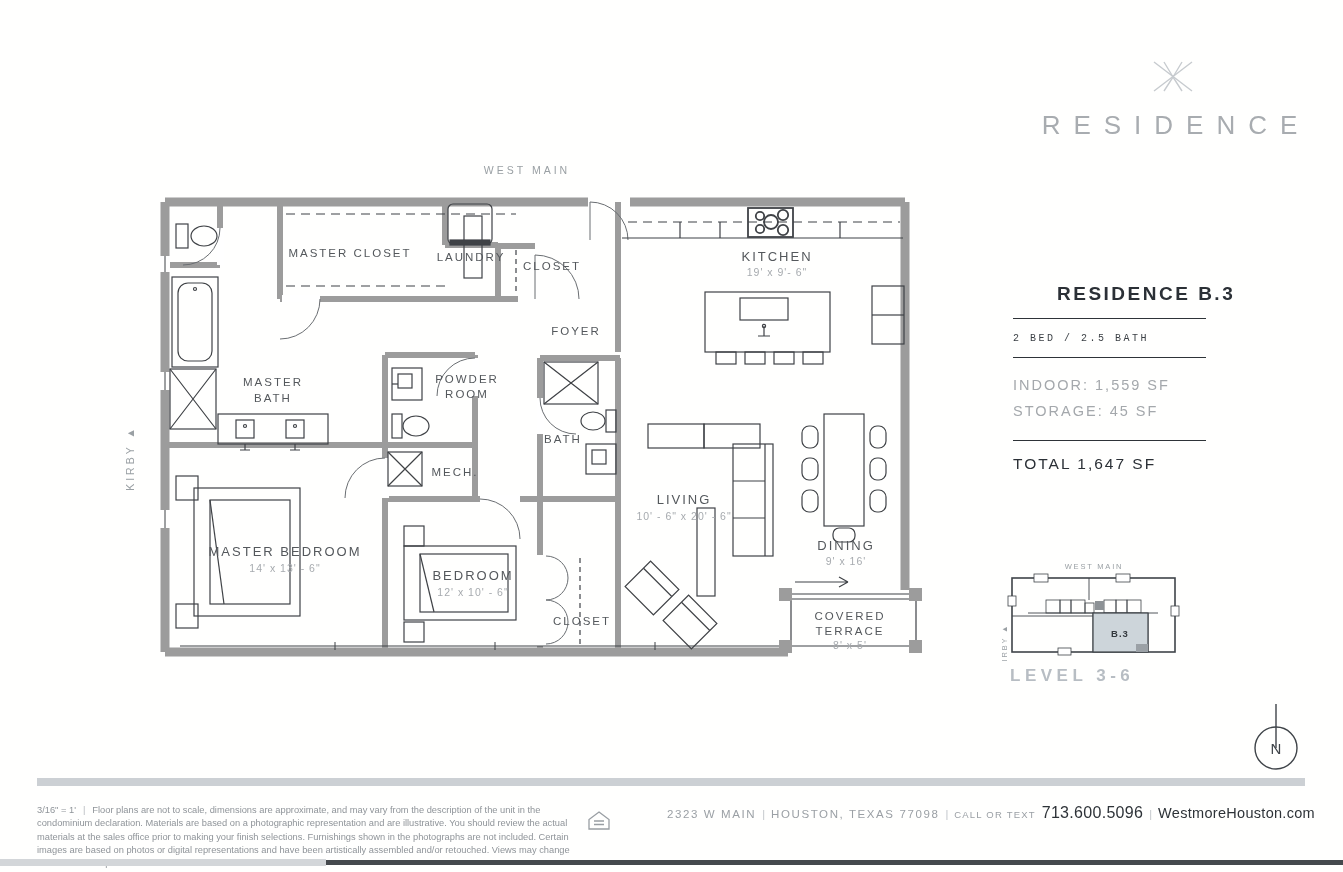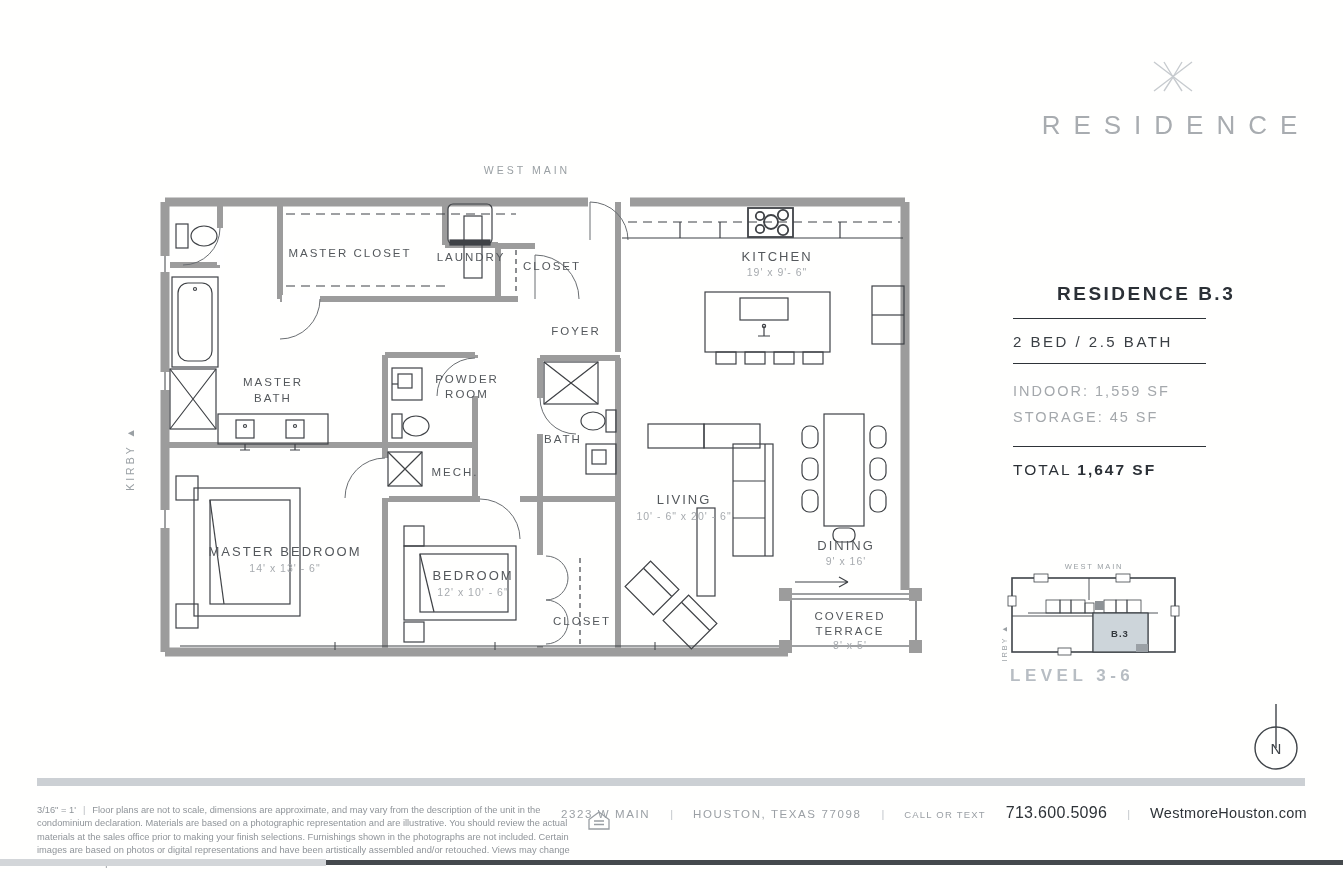--- a/index.html
+++ b/index.html
@@ -6,34 +6,34 @@
   .page{position:relative;width:1343px;height:872px;background:#fffffe;overflow:hidden;
         font-family:"Liberation Sans", sans-serif;}
   
   .brand{position:absolute;left:1036px;top:110px;width:280px;text-align:center;
          font-size:26px;letter-spacing:13px;color:#a8acb0;font-weight:400;white-space:nowrap;}
   .monogram{position:absolute;left:1152px;top:60px;}
   
   .info{position:absolute;left:1013px;top:283px;width:193px;color:#2e3338;}
   .info .res{font-size:19px;font-weight:700;letter-spacing:2.5px;color:#2b3036;white-space:nowrap;margin-left:44px;}
   .info hr{border:none;border-top:1.6px solid #2e3338;margin:13px 0 14px 0;}
-  .info .bb{font-size:15px;letter-spacing:2.5px;color:#3a3f44;white-space:nowrap;}
+  .info .bb{font-size:10px;letter-spacing:2.5px;color:#3a3f44;white-space:nowrap;font-family:Liberation Mono, monospace;}
   .info .sf{font-size:14.5px;letter-spacing:2px;color:#a4a8ac;line-height:26px;white-space:nowrap;}
   .info .total{font-size:15.5px;letter-spacing:2px;color:#2b3036;white-space:nowrap;}
-  .info .total b{font-weight:700;}
+  .info .total b{font-weight:400;}
   
   .level{position:absolute;left:1010px;top:666px;font-size:17px;font-weight:700;
          letter-spacing:4.5px;color:#b7bdc3;white-space:nowrap;}
   
   .rule-bar{position:absolute;left:37px;top:778px;width:1268px;height:8px;background:#ccd0d4;}
   .disclaimer{position:absolute;left:37px;top:795px;width:548px;font-size:9.3px;
               line-height:1.42;color:#8f9499;}
   .disclaimer .sep{margin:0 7px;color:#b5b9bd;}
-  .footer-right{position:absolute;right:36px;top:804px;display:flex;align-items:baseline;
-                gap:20px;white-space:nowrap;}
+  .footer-right{position:absolute;right:28px;top:804px;display:flex;align-items:baseline;
+                gap:6px;white-space:nowrap;}
   .f-gray{font-size:11.5px;letter-spacing:1.6px;color:#9ba0a5;}
   .f-pipe{font-size:11px;color:#c2c6ca;}
   .f-call{font-size:9.5px;letter-spacing:1.2px;color:#9ba0a5;}
   .f-phone{font-size:16px;color:#2e3338;letter-spacing:.3px;}
   .f-site{font-size:14.5px;color:#2e3338;letter-spacing:.3px;}
   .bar-light{position:absolute;left:0;top:859px;width:326px;height:7px;background:#d3d6d9;}
   .bar-dark{position:absolute;left:326px;top:860px;width:1017px;height:5px;background:#45494d;}
   
   text{font-family:"Liberation Sans", sans-serif;}
   .room{fill:#54585c;font-size:13px;letter-spacing:2px;text-anchor:middle;}

